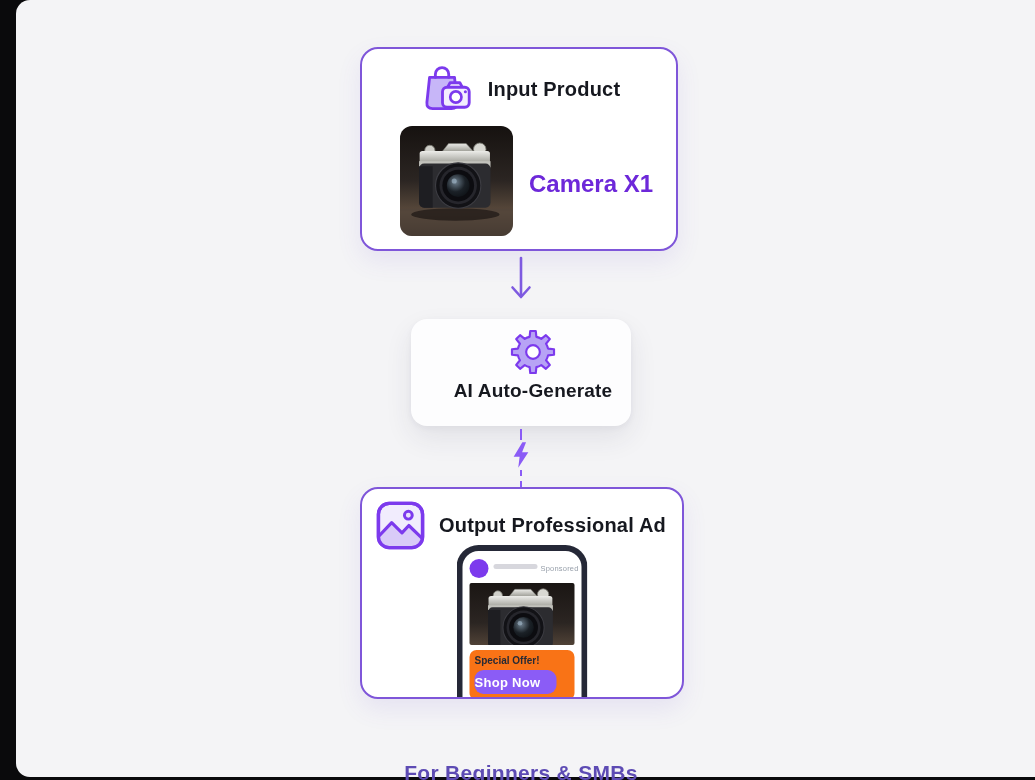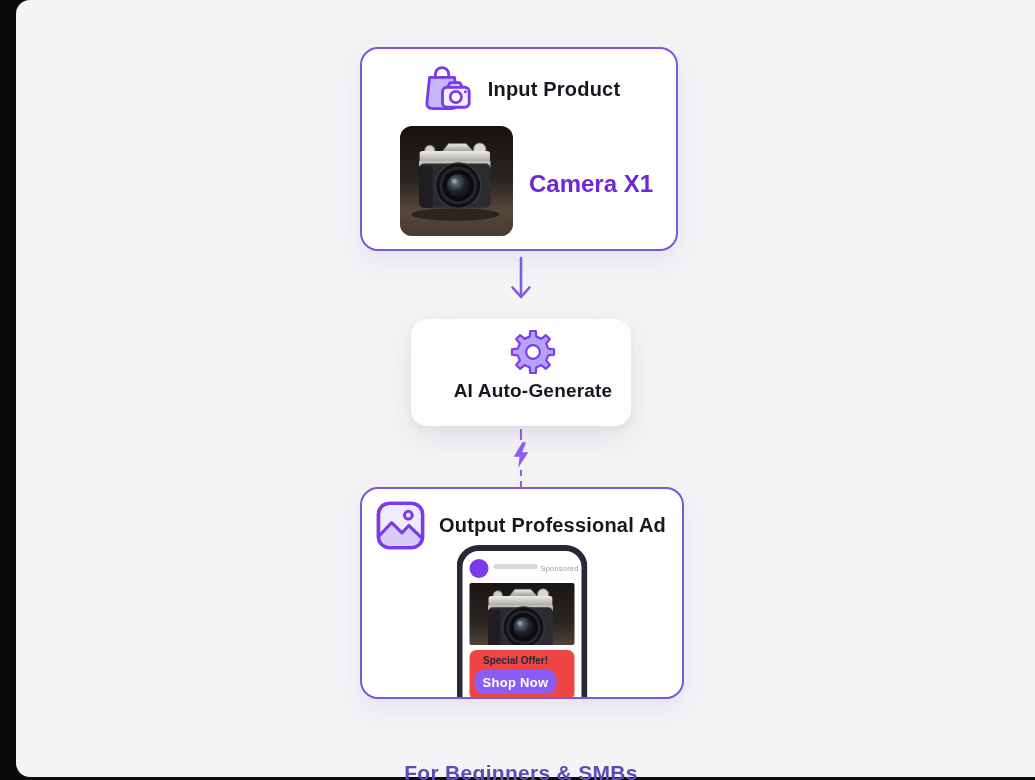--- a/index.html
+++ b/index.html
@@ -81,22 +81,22 @@
   .avatar {
     width:19px; height:19px; border-radius:50%; background:#7c3aed; flex:0 0 auto;
   }
   .ad-meta { display:flex; flex-direction:row; gap:3px; }
   .name-placeholder { width:44px; height:4.5px; background:#d7d7dd; border-radius:2.5px; }
   .sponsored { font-size:7.5px; color:#98a0ab; letter-spacing:.2px; }
   .ad-photo {
     display:block; margin-top:5px; width:105px; height:62px; border-radius:2px; overflow:hidden;
   }
   .offer-panel {
-    margin-top:5px; background:#ef4444; border-radius:7px;
-    padding:5px 18px 6px 5px; text-align:center;
+    margin-top:5px; background:#f97316; border-radius:7px;
+    padding:5px 18px 6px 5px; 
   }
   .offer-text { font-size:10px; font-weight:700; color:#272a35; margin-bottom:4px; }
   .cta-button {
     background:#8b5cf6; color:#ffffff; font-size:13px; font-weight:700;
     letter-spacing:.3px; padding:4.5px 0; border-radius:9px;
   }
 
   .footer-caption {
     position:absolute; left:0; top:721px; width:1010px; text-align:center;
     font-size:21px; font-weight:700; color:#5d4bb4; letter-spacing:.3px;margin-top:40px;

